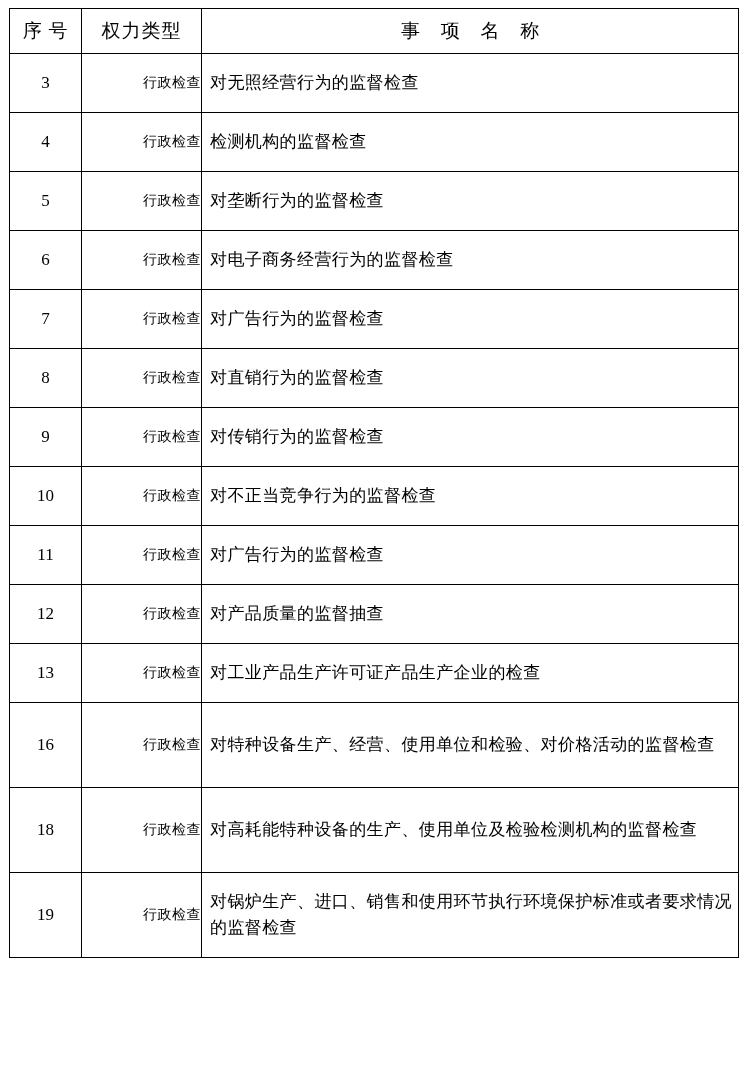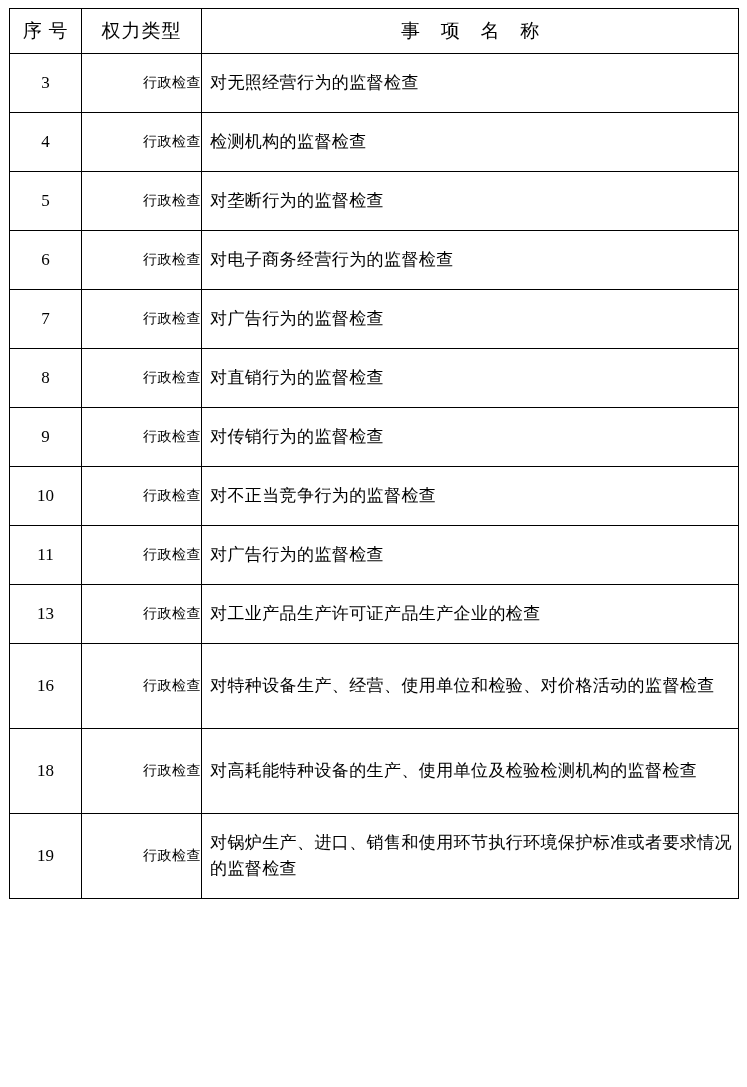--- a/index.html
+++ b/index.html
@@ -124,20 +124,25 @@
           <td class="seq">10</td>
           <td class="type">行政检查</td>
           <td class="name">对不正当竞争行为的监督检查</td>
         </tr>
         <tr class="single">
           <td class="seq">11</td>
           <td class="type">行政检查</td>
           <td class="name">对广告行为的监督检查</td>
         </tr>
         <tr class="single">
+          <td class="seq">12</td>
+          <td class="type">行政检查</td>
+          <td class="name">对产品质量的监督抽查</td>
+        </tr>
+        <tr class="single">
           <td class="seq">13</td>
           <td class="type">行政检查</td>
           <td class="name">对工业产品生产许可证产品生产企业的检查</td>
         </tr>
         <tr class="double">
           <td class="seq">16</td>
           <td class="type">行政检查</td>
           <td class="name">对特种设备生产、经营、使用单位和检验、对价格活动的监督检查</td>
         </tr>
         <tr class="double">

